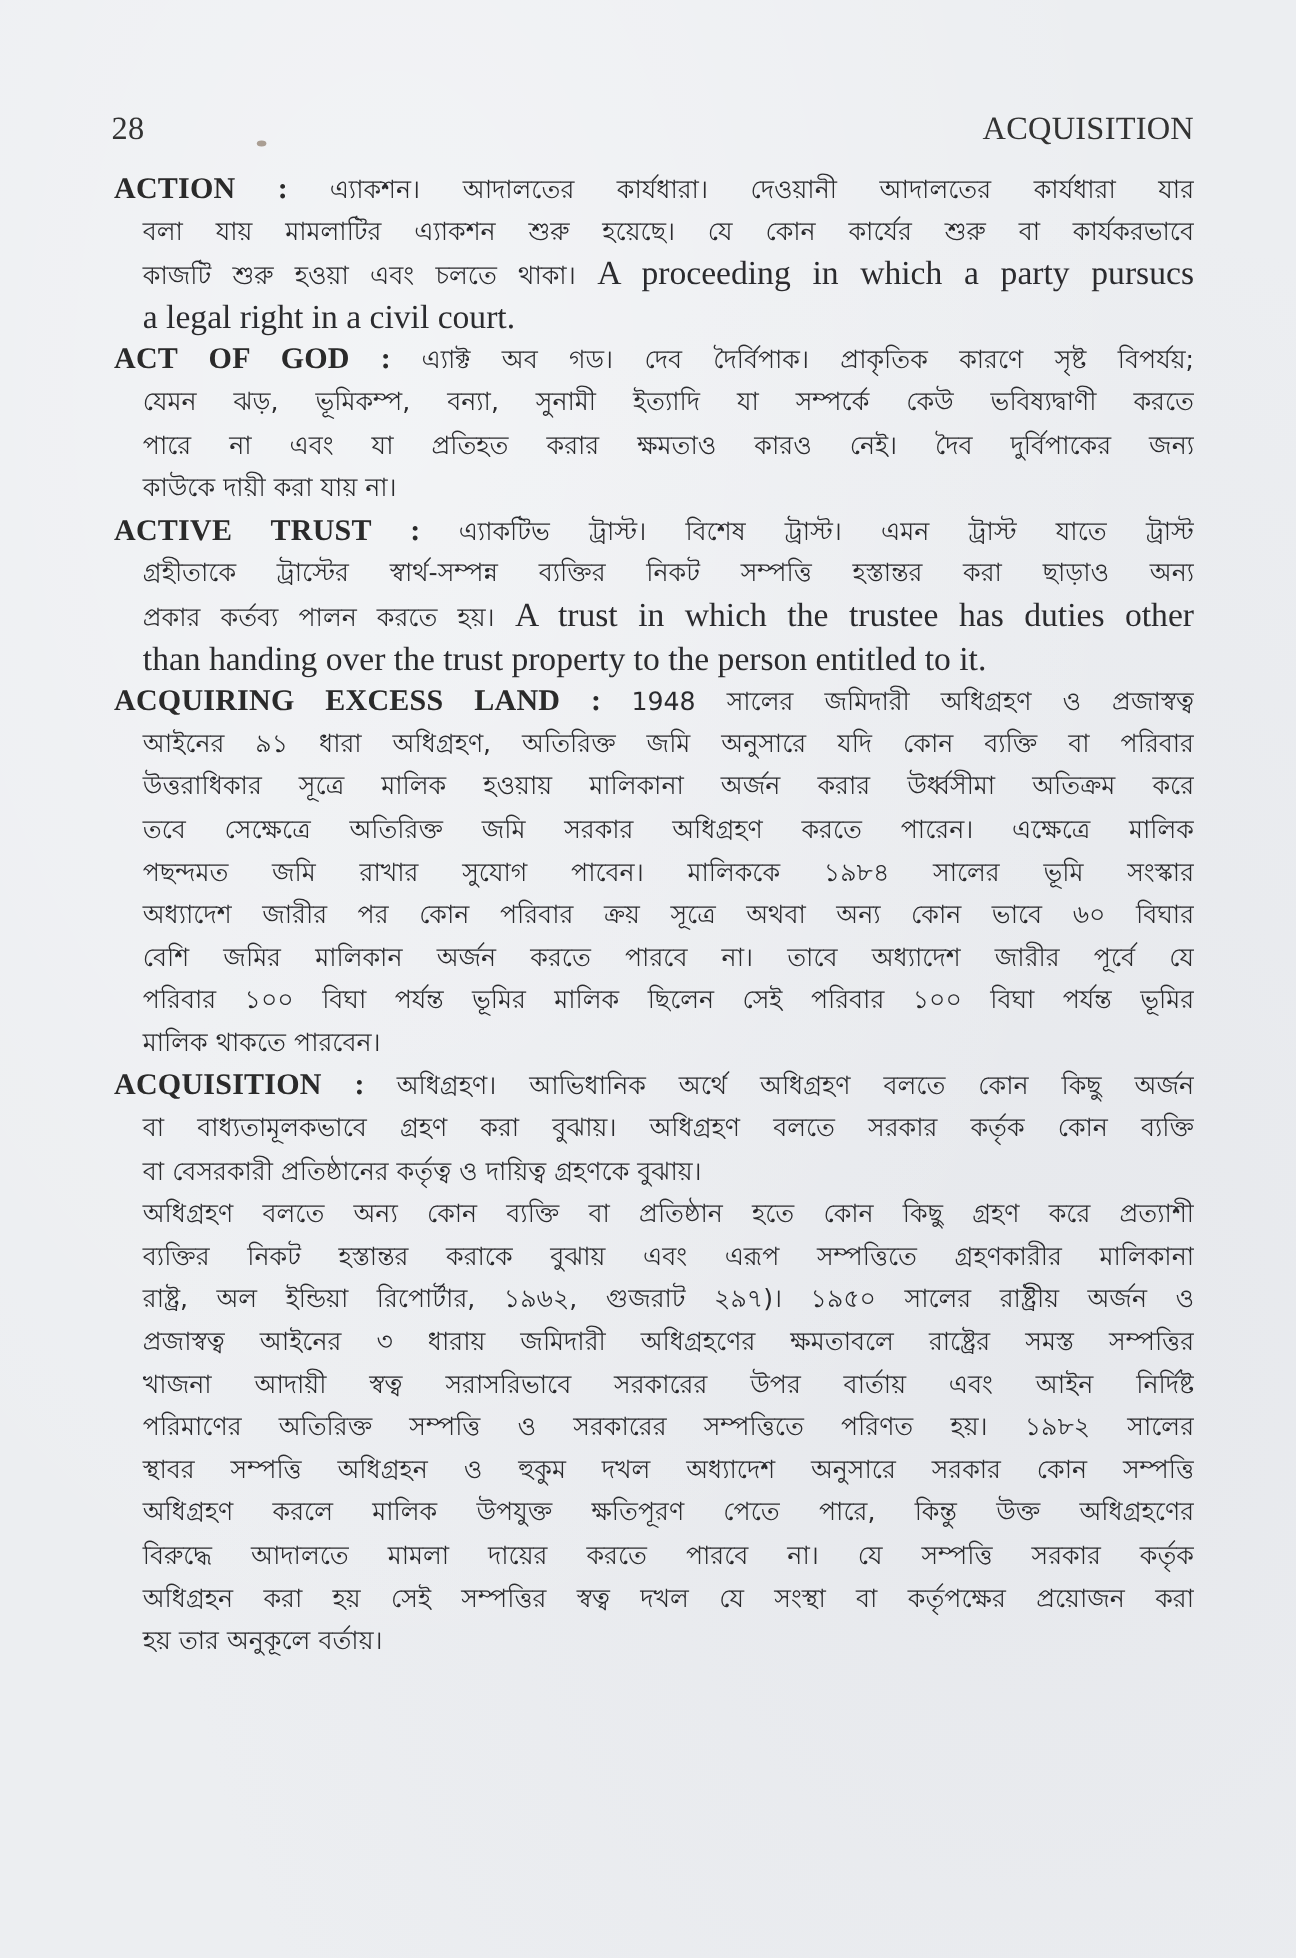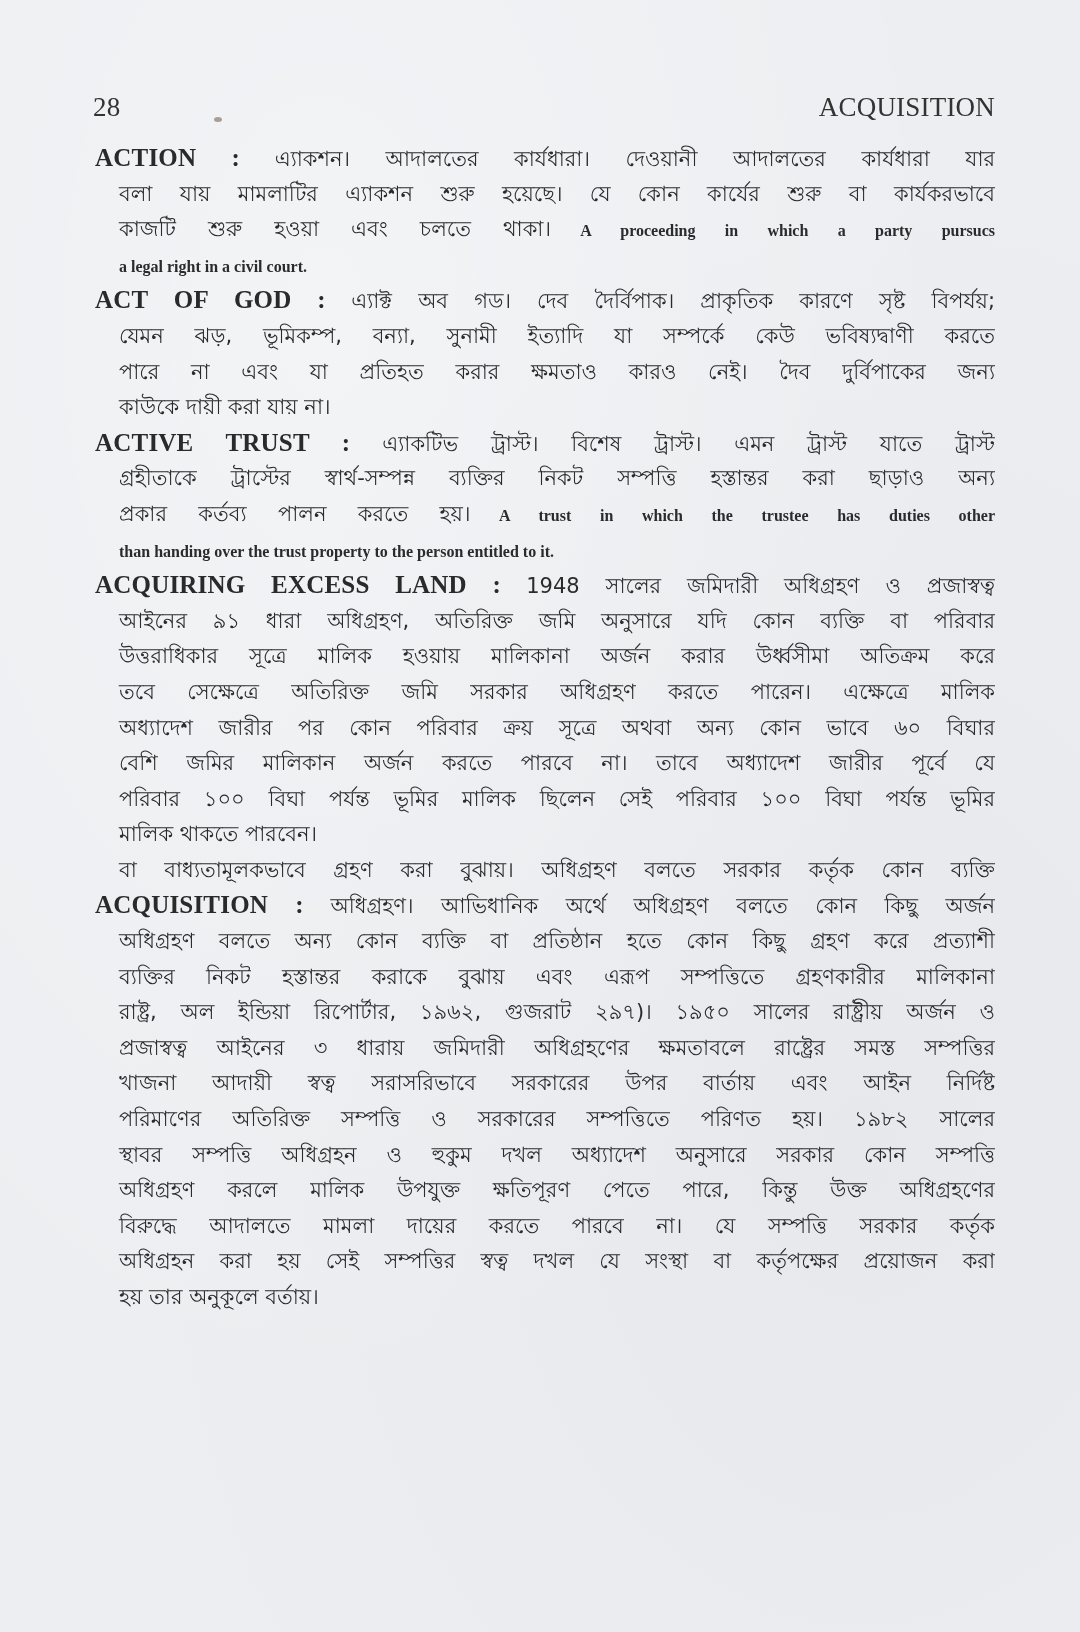--- a/index.html
+++ b/index.html
@@ -34,21 +34,21 @@
     font-size: 23.5px; white-space: nowrap;
     text-align: justify; text-align-last: justify;
     overflow: hidden;
   }
   .line.indent { padding-left: 24px; }
   .line.last { text-align-last: left; }
   .head {
     font-weight: bold; font-size: 25px; letter-spacing: .2px; color: #2a2a2a;
   }
   .bn { font-family: "DejaVu Sans", sans-serif; font-size: 21px; }
-  .en { font-family: "Liberation Serif", serif; font-size: 16px; font-weight: bold; }
+  .en { font-family: "Liberation Serif", serif; font-size: 28px; }
 </style>
 </head>
 <body>
 
 <div class="page">
   <div class="header">
     <span>28</span>
     <span>ACQUISITION</span>
   </div>
   <div class="stain"></div>
@@ -86,32 +86,34 @@
     </div>
 
     <div class="entry">
       <div class="line">
         <span class="head">ACQUIRING EXCESS LAND :</span>
         <span class="bn">1948 সালের জমিদারী অধিগ্রহণ ও প্রজাস্বত্ব</span>
       </div>
       <div class="line indent"><span class="bn">আইনের ৯১ ধারা অধিগ্রহণ, অতিরিক্ত জমি অনুসারে যদি কোন ব্যক্তি বা পরিবার</span></div>
       <div class="line indent"><span class="bn">উত্তরাধিকার সূত্রে মালিক হওয়ায় মালিকানা অর্জন করার উর্ধ্বসীমা অতিক্রম করে</span></div>
       <div class="line indent"><span class="bn">তবে সেক্ষেত্রে অতিরিক্ত জমি সরকার অধিগ্রহণ করতে পারেন। এক্ষেত্রে মালিক</span></div>
+      <div class="line indent"><span class="bn">পছন্দমত জমি রাখার সুযোগ পাবেন। মালিককে ১৯৮৪ সালের ভূমি সংস্কার</span></div>
       <div class="line indent"><span class="bn">অধ্যাদেশ জারীর পর কোন পরিবার ক্রয় সূত্রে অথবা অন্য কোন ভাবে ৬০ বিঘার</span></div>
       <div class="line indent"><span class="bn">বেশি জমির মালিকান অর্জন করতে পারবে না। তাবে অধ্যাদেশ জারীর পূর্বে যে</span></div>
       <div class="line indent"><span class="bn">পরিবার ১০০ বিঘা পর্যন্ত ভূমির মালিক ছিলেন সেই পরিবার ১০০ বিঘা পর্যন্ত ভূমির</span></div>
       <div class="line indent last"><span class="bn">মালিক থাকতে পারবেন।</span></div>
     </div>
 
     <div class="entry">
-      <div class="line indent"><span class="bn">বা বাধ্যতামূলকভাবে গ্রহণ করা বুঝায়। অধিগ্রহণ বলতে সরকার কর্তৃক কোন ব্যক্তি</span></div>
       <div class="line">
         <span class="head">ACQUISITION :</span>
         <span class="bn">অধিগ্রহণ। আভিধানিক অর্থে অধিগ্রহণ বলতে কোন কিছু অর্জন</span>
       </div>
+      <div class="line indent"><span class="bn">বা বাধ্যতামূলকভাবে গ্রহণ করা বুঝায়। অধিগ্রহণ বলতে সরকার কর্তৃক কোন ব্যক্তি</span></div>
+      <div class="line indent last"><span class="bn">বা বেসরকারী প্রতিষ্ঠানের কর্তৃত্ব ও দায়িত্ব গ্রহণকে বুঝায়।</span></div>
       <div class="line indent"><span class="bn">অধিগ্রহণ বলতে অন্য কোন ব্যক্তি বা প্রতিষ্ঠান হতে কোন কিছু গ্রহণ করে প্রত্যাশী</span></div>
       <div class="line indent"><span class="bn">ব্যক্তির নিকট হস্তান্তর করাকে বুঝায় এবং এরূপ সম্পত্তিতে গ্রহণকারীর মালিকানা</span></div>
       <div class="line indent"><span class="bn">রাষ্ট্র, অল ইন্ডিয়া রিপোর্টার, ১৯৬২, গুজরাট ২৯৭)। ১৯৫০ সালের রাষ্ট্রীয় অর্জন ও</span></div>
       <div class="line indent"><span class="bn">প্রজাস্বত্ব আইনের ৩ ধারায় জমিদারী অধিগ্রহণের ক্ষমতাবলে রাষ্ট্রের সমস্ত সম্পত্তির</span></div>
       <div class="line indent"><span class="bn">খাজনা আদায়ী স্বত্ব সরাসরিভাবে সরকারের উপর বার্তায় এবং আইন নির্দিষ্ট</span></div>
       <div class="line indent"><span class="bn">পরিমাণের অতিরিক্ত সম্পত্তি ও সরকারের সম্পত্তিতে পরিণত হয়। ১৯৮২ সালের</span></div>
       <div class="line indent"><span class="bn">স্থাবর সম্পত্তি অধিগ্রহন ও হুকুম দখল অধ্যাদেশ অনুসারে সরকার কোন সম্পত্তি</span></div>
       <div class="line indent"><span class="bn">অধিগ্রহণ করলে মালিক উপযুক্ত ক্ষতিপূরণ পেতে পারে, কিন্তু উক্ত অধিগ্রহণের</span></div>
       <div class="line indent"><span class="bn">বিরুদ্ধে আদালতে মামলা দায়ের করতে পারবে না। যে সম্পত্তি সরকার কর্তৃক</span></div>
       <div class="line indent"><span class="bn">অধিগ্রহন করা হয় সেই সম্পত্তির স্বত্ব দখল যে সংস্থা বা কর্তৃপক্ষের প্রয়োজন করা</span></div>

